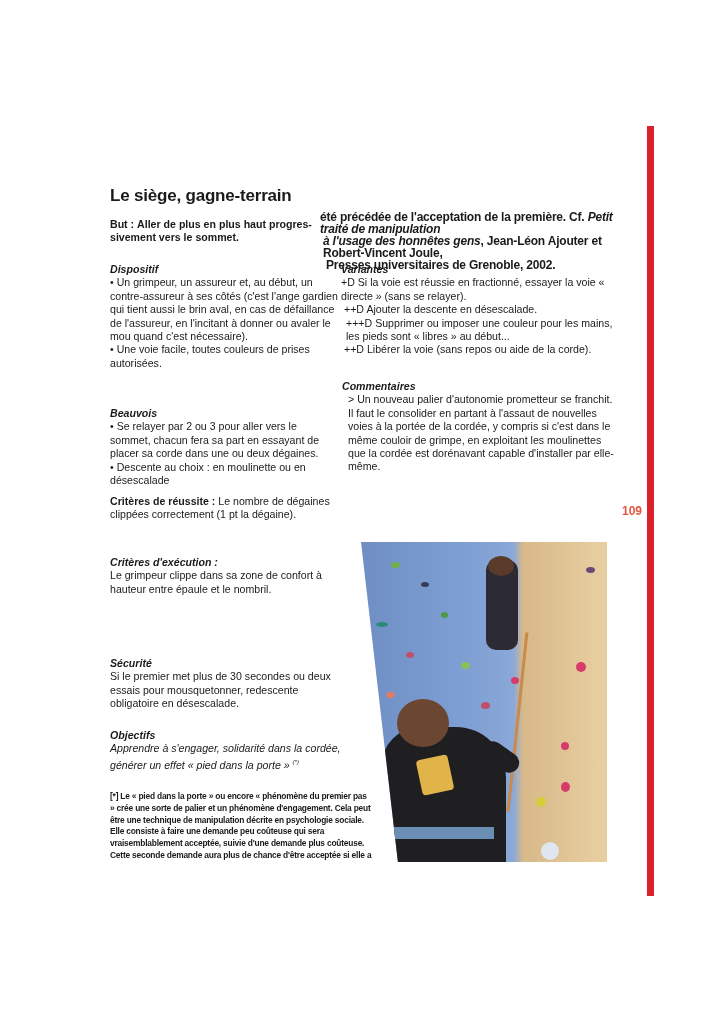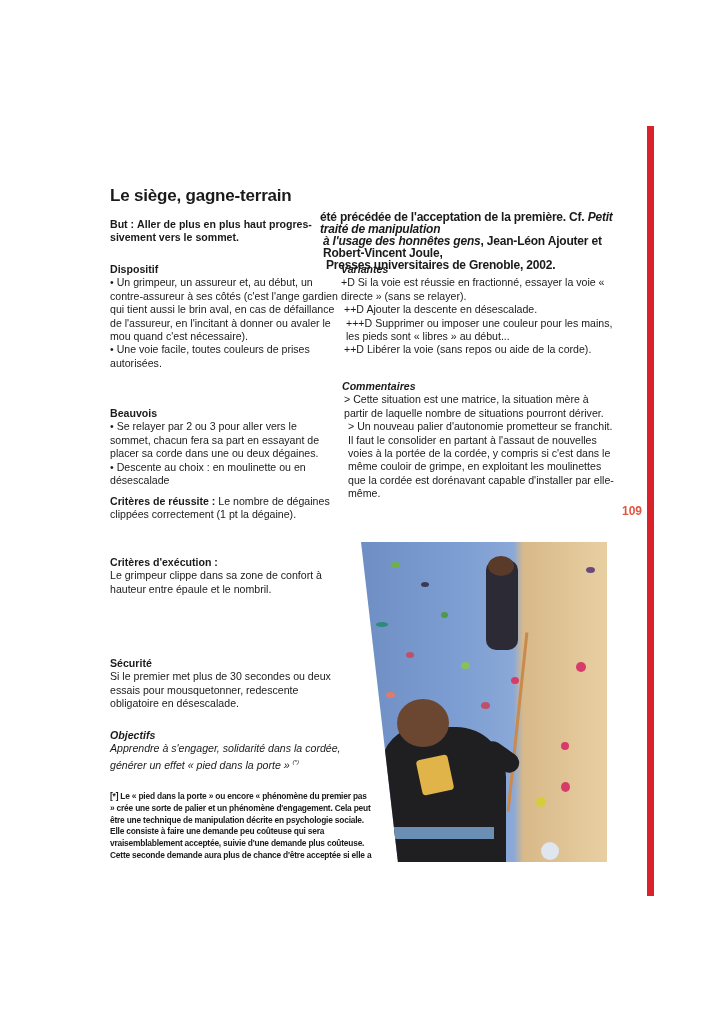--- a/index.html
+++ b/index.html
@@ -4,21 +4,21 @@
 <style>
   html, body { margin: 0; padding: 0; background: #ffffff; }
   body { width: 724px; height: 1024px; position: relative; overflow: hidden;
          font-family: "Liberation Sans", sans-serif; color: #1a1a1a; }
   .abs { position: absolute; }
   .title { left: 110px; top: 186px; font-size: 17px; font-weight: bold; letter-spacing: -0.2px; }
   .col { font-size: 10.6px; line-height: 13.4px; }
   .left { left: 110px; width: 228px; }
   .b { font-weight: bold; }
   .i { font-style: italic; }
-  .h { font-weight: bold; display: block; }
+  .h { font-weight: bold; display: block; font-style: italic; }
   .hi { font-weight: bold; font-style: italic; display: block; }
   p { margin: 0; }
   .note-top { left: 320px; top: 211px; width: 295px; font-size: 12px; line-height: 12px; font-weight: bold; letter-spacing: -0.2px; }
   .note-top .l2 { padding-left: 3px; }
   .note-top .l3 { padding-left: 6px; }
   .right { left: 342px; width: 272px; }
   .footnote { left: 110px; top: 791px; width: 262px; font-size: 8.4px; line-height: 11.8px; font-weight: bold; letter-spacing: -0.2px; }
   .redbar { left: 647px; top: 126px; width: 7px; height: 770px; background: #d9222a; }
   .pagenum { left: 622px; top: 504px; font-size: 12px; font-weight: bold; color: #e2553f; }
   .photo { left: 361px; top: 542px; width: 246px; height: 320px;
@@ -90,21 +90,20 @@
 <div class="abs col right" style="top:263px; left:341px;">
   <span class="hi">Variantes</span>
   <p>+D Si la voie est réussie en fractionné, essayer la voie « directe » (sans se relayer).</p>
   <p style="padding-left:3px;">++D Ajouter la descente en désescalade.</p>
   <p style="padding-left:5px;">+++D Supprimer ou imposer une couleur pour les mains, les pieds sont « libres » au début...</p>
   <p style="padding-left:3px;">++D Libérer la voie (sans repos ou aide de la corde).</p>
 </div>
 
 <div class="abs col right" style="top:380px;">
   <span class="hi">Commentaires</span>
-  <p style="padding-left:2px;">&gt; Cette situation est une matrice, la situation mère à partir de laquelle nombre de situations pourront dériver.</p>
   <p style="padding-left:6px;">&gt; Un nouveau palier d'autonomie prometteur se franchit. Il faut le consolider en partant à l'assaut de nouvelles voies à la portée de la cordée, y compris si c'est dans le même couloir de grimpe, en exploitant les moulinettes que la cordée est dorénavant capable d'installer par elle-même.</p>
 </div>
 
 <div class="abs photo">
   <span class="hold" style="left:30px;top:20px;width:9px;height:6px;background:#6fb04a;"></span>
   <span class="hold" style="left:60px;top:40px;width:8px;height:5px;background:#3a3a55;"></span>
   <span class="hold" style="left:80px;top:70px;width:7px;height:6px;background:#4e9a4a;"></span>
   <span class="hold" style="left:15px;top:80px;width:12px;height:5px;background:#2b8a7a;"></span>
   <span class="hold" style="left:45px;top:110px;width:8px;height:6px;background:#c0506a;"></span>
   <span class="hold" style="left:100px;top:120px;width:9px;height:7px;background:#8bbf5a;"></span>

